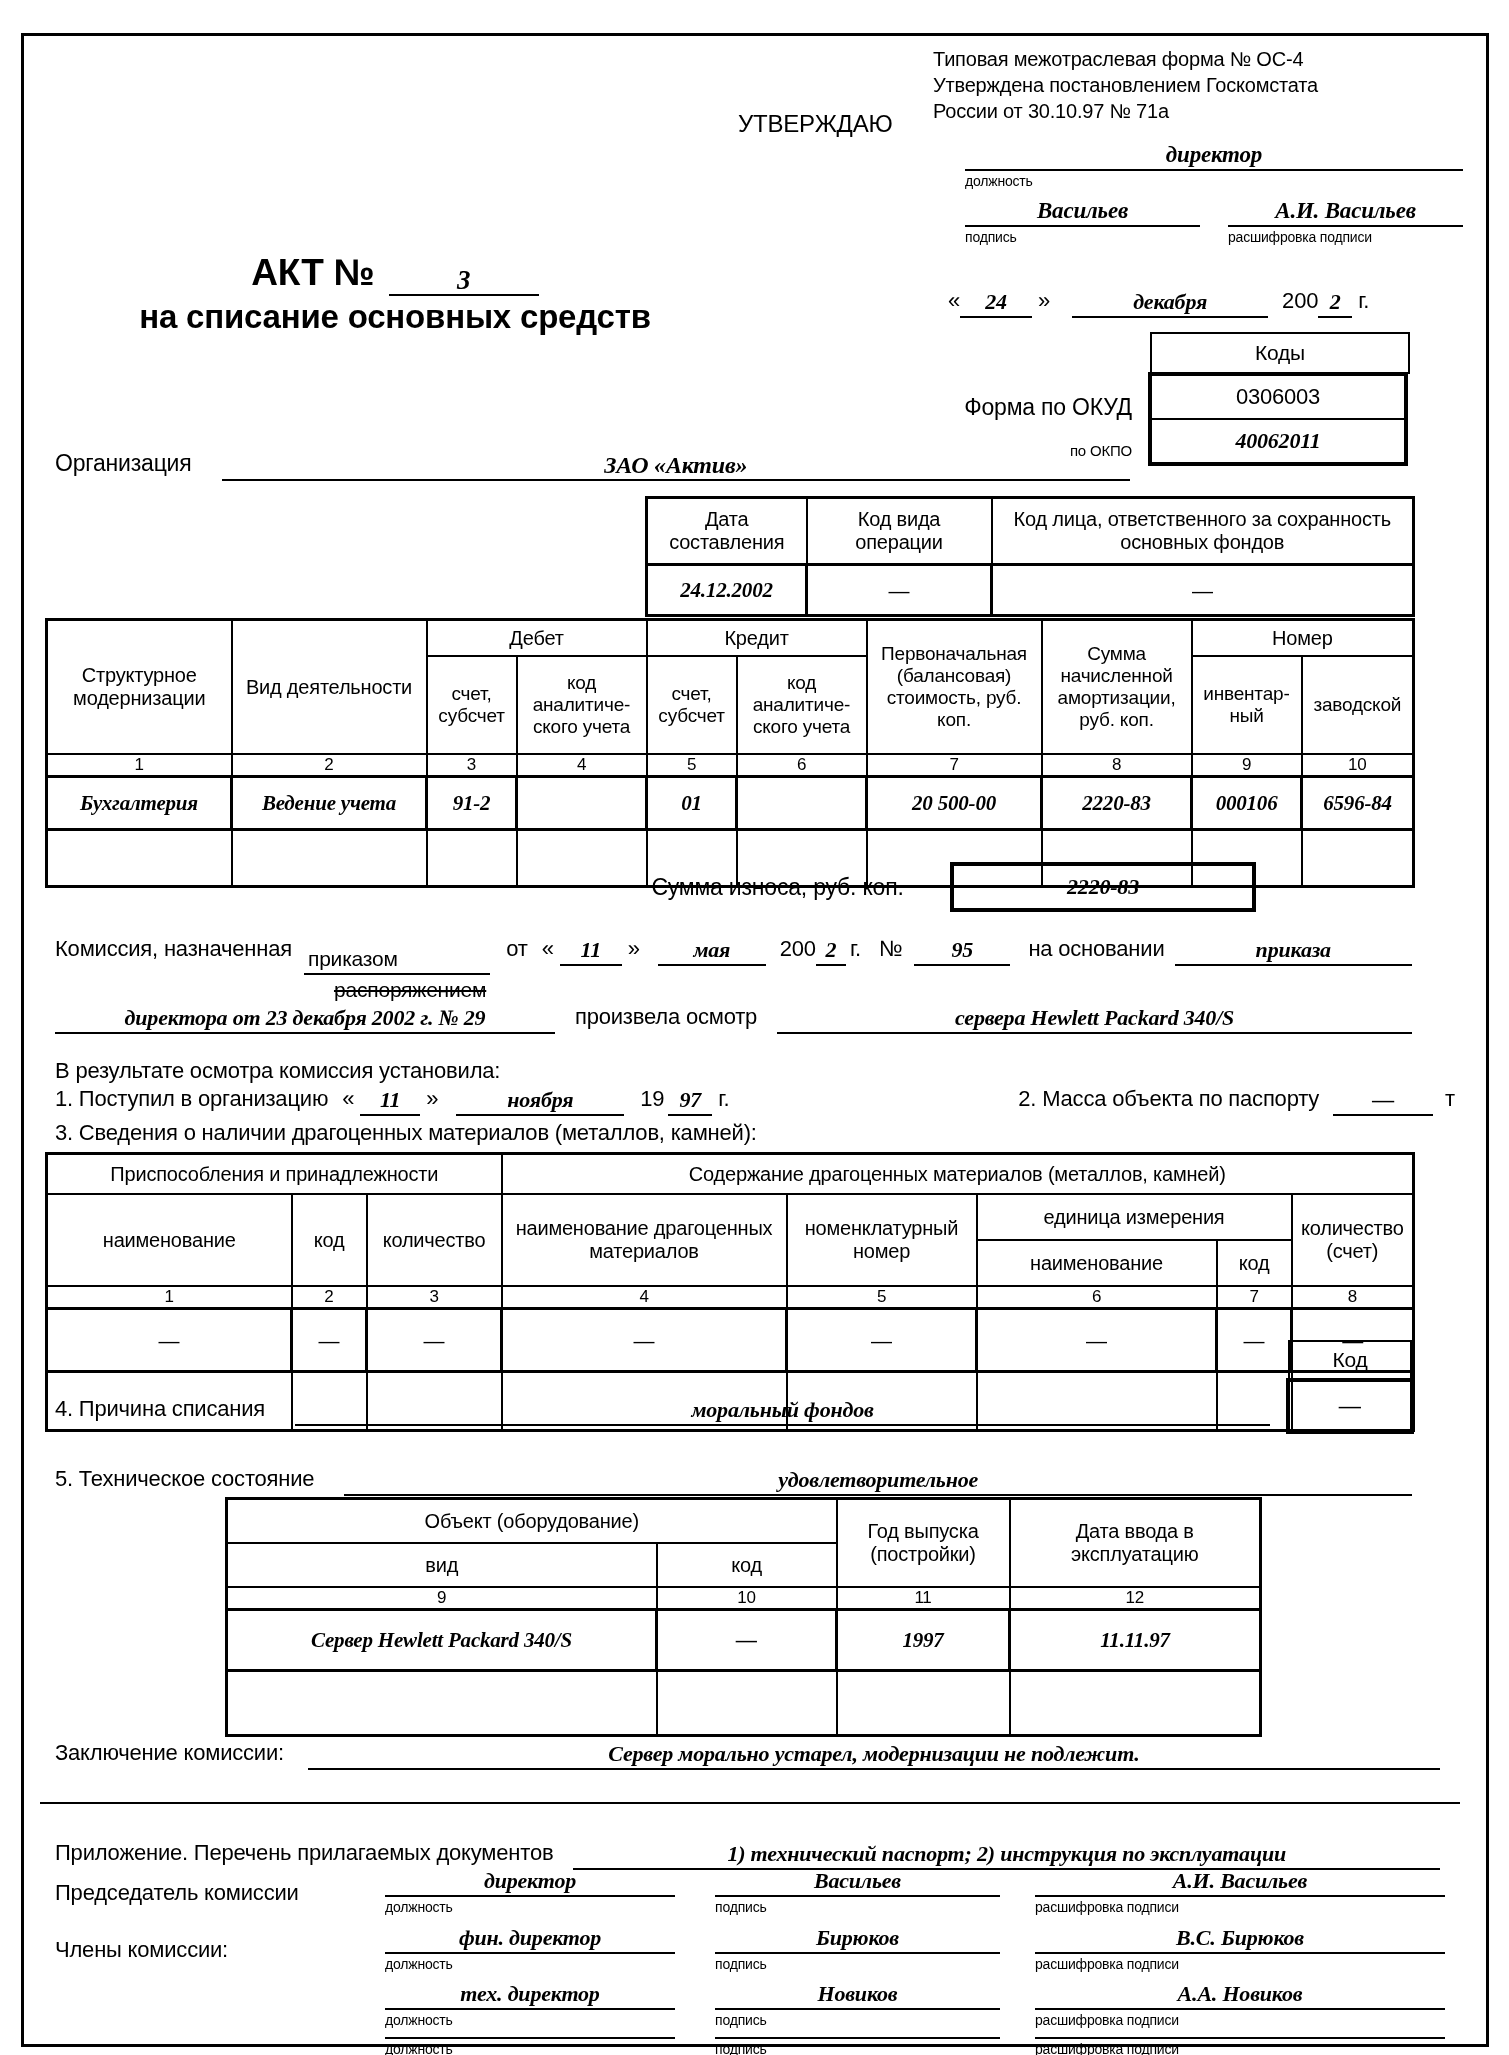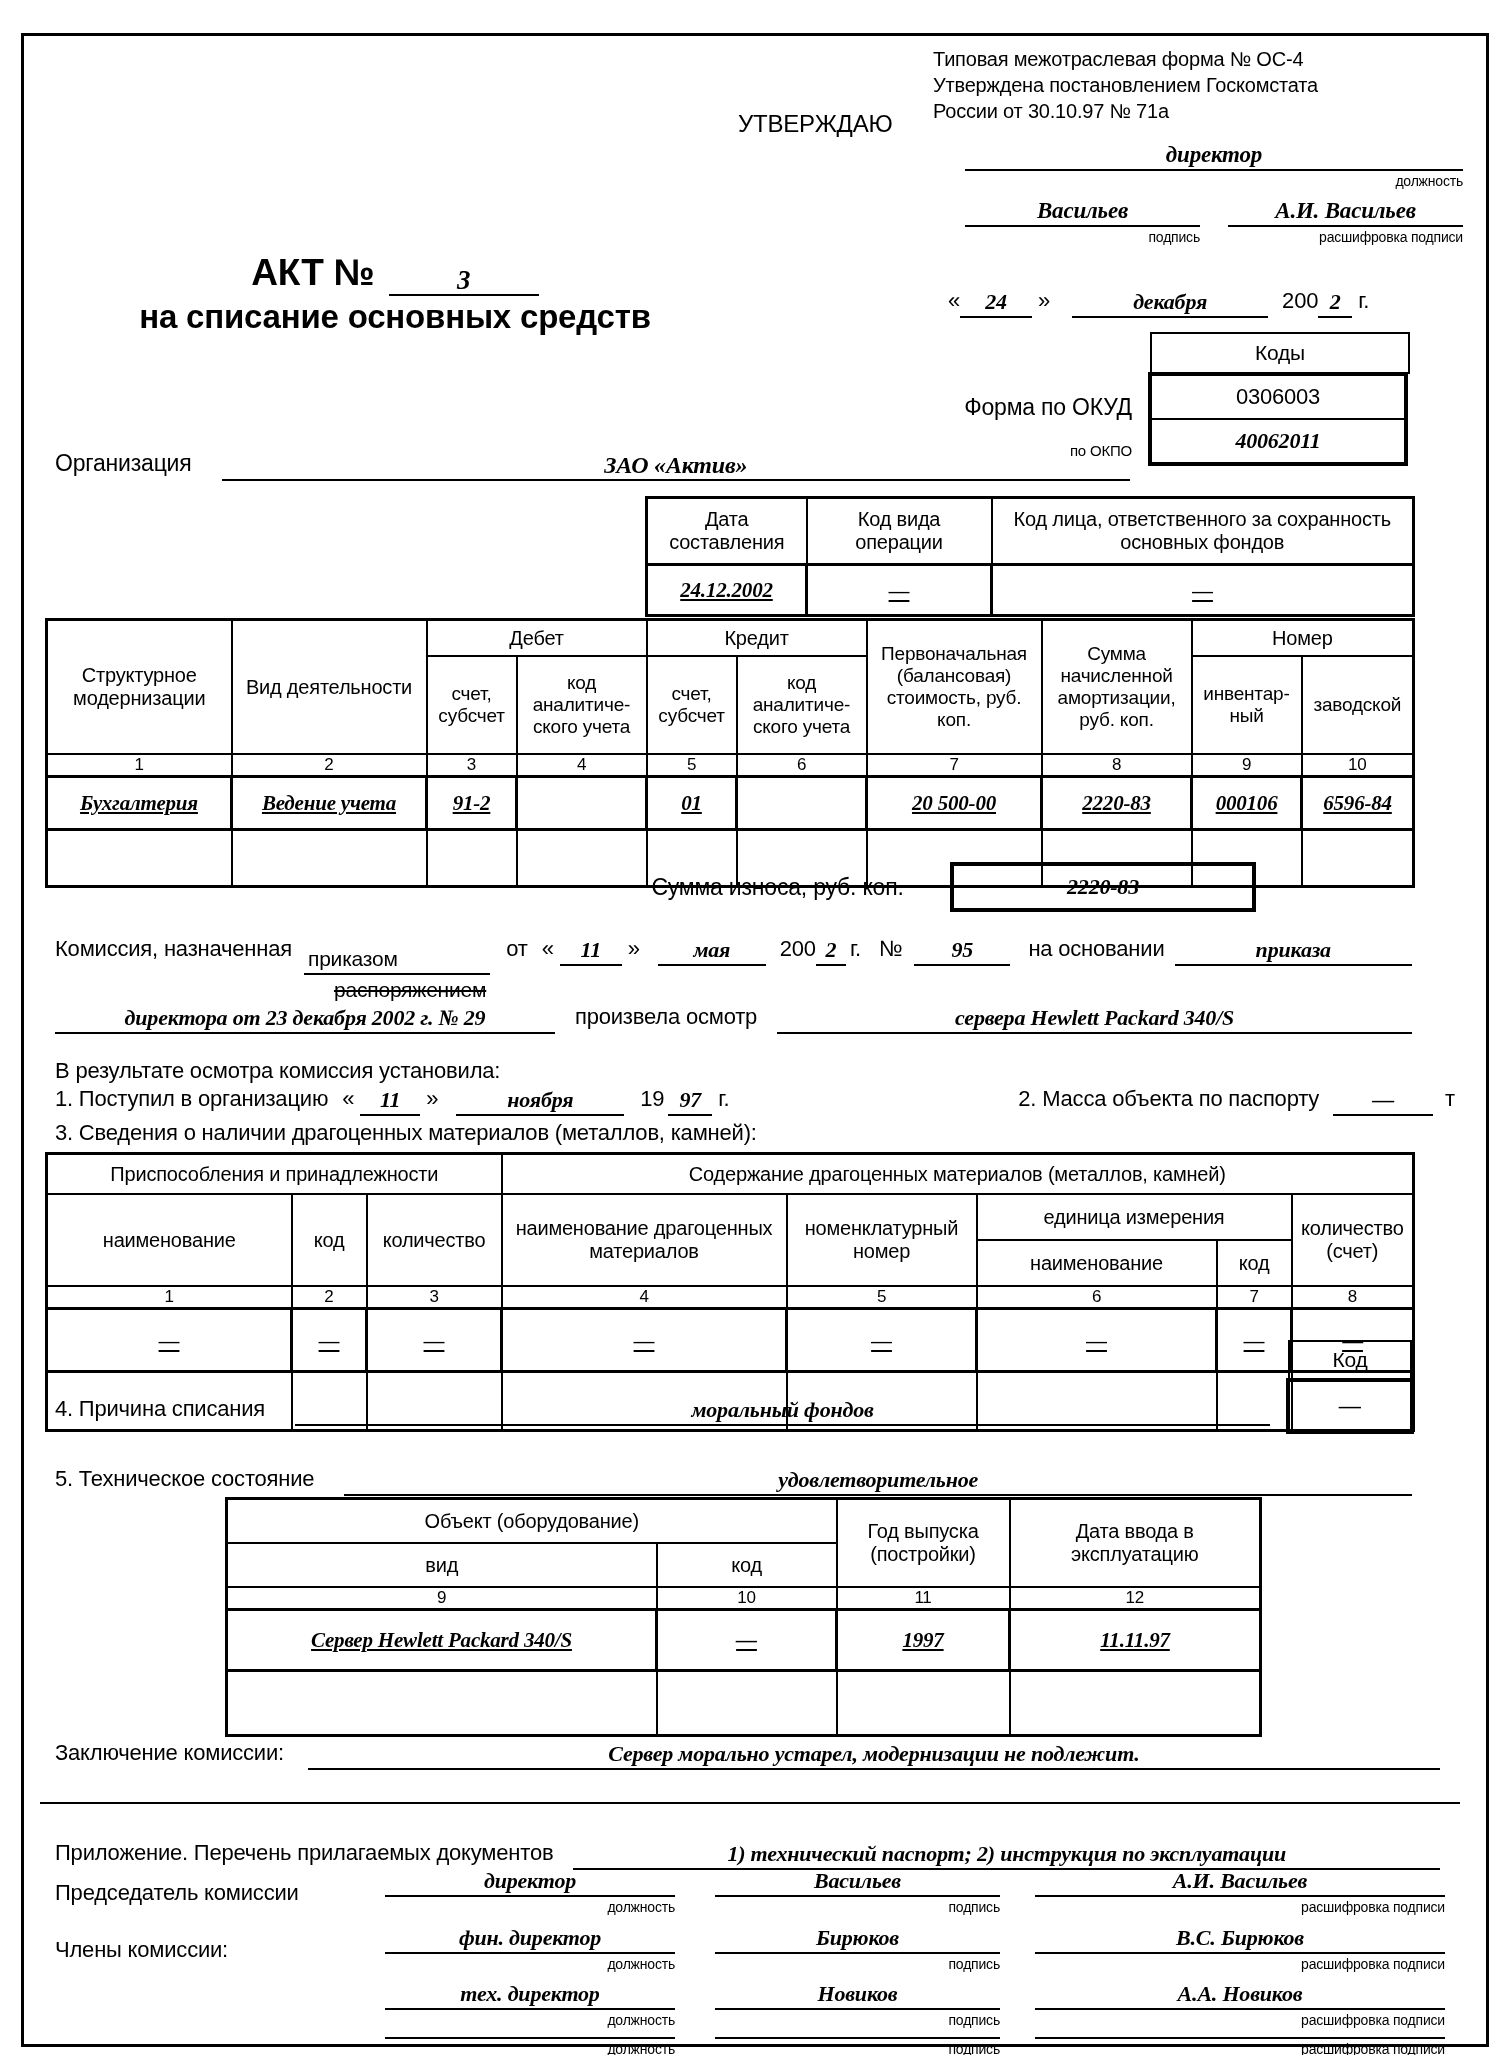--- a/index.html
+++ b/index.html
@@ -6,31 +6,31 @@
   .page{position:relative;width:1509px;height:2055px;background:#fff;color:#000;
         font-family:"Liberation Sans",sans-serif;letter-spacing:-0.2px;overflow:hidden;}
   .frame{position:absolute;left:21px;top:33px;width:1462px;height:2008px;border:3px solid #000;}
   .abs{position:absolute;}
   .t{font-size:22px;}
   .hand{font-family:"Liberation Serif",serif;font-style:italic;font-weight:bold;}
   
   .fill{display:inline-flex;flex-direction:column;vertical-align:bottom;}
   .fill .v{display:block;text-align:center;border-bottom:2px solid #000;padding:0 6px 1px 6px;
            font-size:22px;min-height:26px;line-height:26px;white-space:nowrap;}
-  .fill .l{display:block;text-align:right;font-size:14px;padding-top:2px;}
+  .fill .l{display:block;text-align:left;font-size:14px;padding-top:2px;}
   .grow{flex:1;}
   .row{display:flex;align-items:flex-end;}
   .row .t{padding-bottom:4px;white-space:nowrap;}
   
   table.ft{border-collapse:collapse;table-layout:fixed;border:3px solid #000;}
   table.ft td{border:2px solid #000;text-align:center;vertical-align:middle;
               padding:2px 5px;font-size:20px;line-height:23px;overflow:hidden;}
   table.ft td.sm{font-size:19px;line-height:22px;padding:2px 2px;}
   table.ft tr.n td{font-size:17px;line-height:18px;padding:1px;}
-  table.ft tr.d td{border-width:3px;font-size:21px;text-decoration:underline;}
+  table.ft tr.d td{border-width:3px;font-size:21px;}
   table.ft tr.e td{border-width:2px;}
   
   .box-thin{border:2px solid #000;display:flex;align-items:center;justify-content:center;}
   .box-thick{border:4px solid #000;display:flex;align-items:center;justify-content:center;}
   .commission-stack{display:inline-flex;flex-direction:column;margin-bottom:-36px;}
   .commission-stack .top{font-size:21px;text-align:left;padding:0 26px 2px 4px;border-bottom:2px solid #000;}
   .commission-stack .strike{font-size:21px;padding:3px 4px 0 4px;text-decoration:line-through;text-decoration-thickness:2px;margin-left:26px;}
   .siglabel{font-size:22px;}
   .sigfill .v{font-size:22px;}
 </style>

